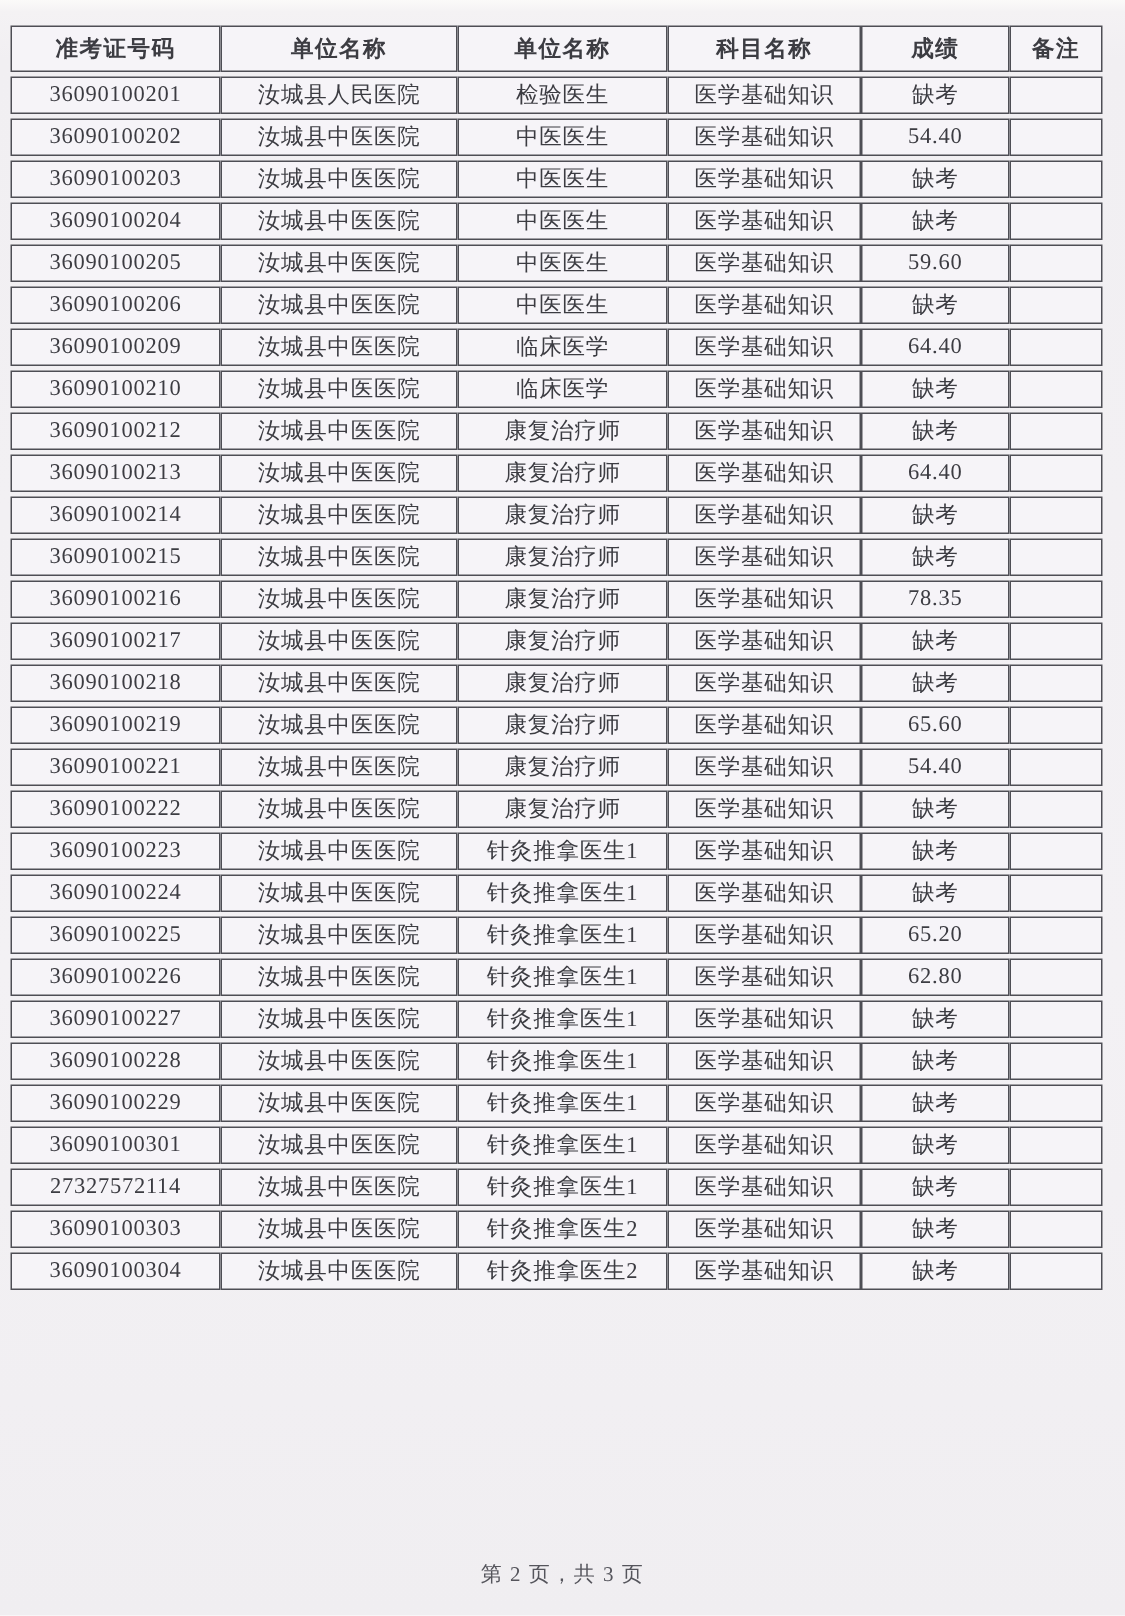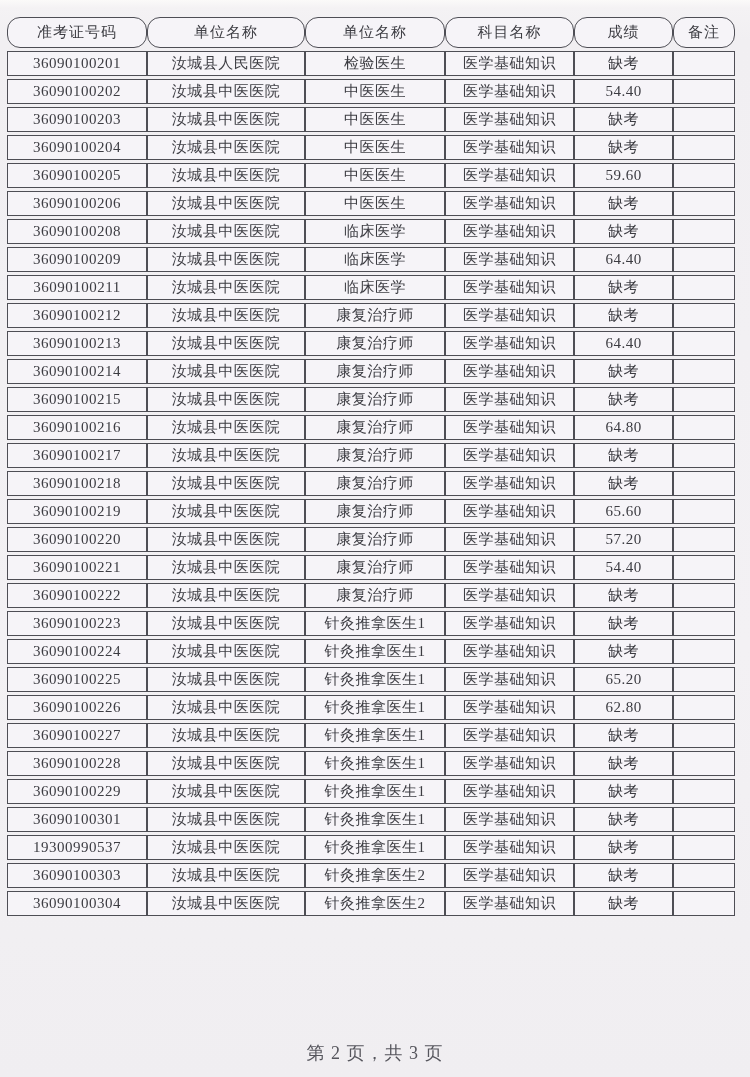--- a/index.html
+++ b/index.html
@@ -30,35 +30,34 @@
     background: #f6f4f8;
     text-align: center;
     vertical-align: middle;
     font-size: 15px;
     white-space: nowrap;
     overflow: hidden;
     padding: 0;
   }
   .score-table th {
     height: 29px;
-    font-weight: normal;
+    font-weight: bold;
     letter-spacing: 1px;
-    border-radius: 13px;
   }
   .score-table td {
     height: 23px;
     letter-spacing: 0.5px;
   }
   .page-footer {
     position: absolute;
     top: 1041px;
     left: 0;
     width: 100%;
     text-align: center;
-    font-size: 18px;
+    font-size: 14px;
     color: #55555c;
     letter-spacing: 1px;
   }
 </style>
 </head>
 <body>
 
 <div class="page">
   <table class="score-table">
     <colgroup>
@@ -122,81 +121,73 @@
         </tr>
         <tr>
           <td>36090100206</td>
           <td>汝城县中医医院</td>
           <td>中医医生</td>
           <td>医学基础知识</td>
           <td>缺考</td>
           <td></td>
         </tr>
         <tr>
-          <td>36090100208</td>
+          <td>36090100209</td>
           <td>汝城县中医医院</td>
           <td>临床医学</td>
           <td>医学基础知识</td>
-          <td>缺考</td>
-          <td></td>
-        </tr>
-        <tr>
-          <td>36090100209</td>
+          <td>64.40</td>
+          <td></td>
+        </tr>
+        <tr>
+          <td>36090100210</td>
           <td>汝城县中医医院</td>
           <td>临床医学</td>
           <td>医学基础知识</td>
+          <td>缺考</td>
+          <td></td>
+        </tr>
+        <tr>
+          <td>36090100212</td>
+          <td>汝城县中医医院</td>
+          <td>康复治疗师</td>
+          <td>医学基础知识</td>
+          <td>缺考</td>
+          <td></td>
+        </tr>
+        <tr>
+          <td>36090100213</td>
+          <td>汝城县中医医院</td>
+          <td>康复治疗师</td>
+          <td>医学基础知识</td>
           <td>64.40</td>
           <td></td>
         </tr>
         <tr>
-          <td>36090100211</td>
-          <td>汝城县中医医院</td>
-          <td>临床医学</td>
-          <td>医学基础知识</td>
-          <td>缺考</td>
-          <td></td>
-        </tr>
-        <tr>
-          <td>36090100212</td>
-          <td>汝城县中医医院</td>
-          <td>康复治疗师</td>
-          <td>医学基础知识</td>
-          <td>缺考</td>
-          <td></td>
-        </tr>
-        <tr>
-          <td>36090100213</td>
-          <td>汝城县中医医院</td>
-          <td>康复治疗师</td>
-          <td>医学基础知识</td>
-          <td>64.40</td>
-          <td></td>
-        </tr>
-        <tr>
           <td>36090100214</td>
           <td>汝城县中医医院</td>
           <td>康复治疗师</td>
           <td>医学基础知识</td>
           <td>缺考</td>
           <td></td>
         </tr>
         <tr>
           <td>36090100215</td>
           <td>汝城县中医医院</td>
           <td>康复治疗师</td>
           <td>医学基础知识</td>
           <td>缺考</td>
           <td></td>
         </tr>
         <tr>
           <td>36090100216</td>
           <td>汝城县中医医院</td>
           <td>康复治疗师</td>
           <td>医学基础知识</td>
-          <td>64.80</td>
+          <td>78.35</td>
           <td></td>
         </tr>
         <tr>
           <td>36090100217</td>
           <td>汝城县中医医院</td>
           <td>康复治疗师</td>
           <td>医学基础知识</td>
           <td>缺考</td>
           <td></td>
         </tr>
@@ -210,28 +201,20 @@
         </tr>
         <tr>
           <td>36090100219</td>
           <td>汝城县中医医院</td>
           <td>康复治疗师</td>
           <td>医学基础知识</td>
           <td>65.60</td>
           <td></td>
         </tr>
         <tr>
-          <td>36090100220</td>
-          <td>汝城县中医医院</td>
-          <td>康复治疗师</td>
-          <td>医学基础知识</td>
-          <td>57.20</td>
-          <td></td>
-        </tr>
-        <tr>
           <td>36090100221</td>
           <td>汝城县中医医院</td>
           <td>康复治疗师</td>
           <td>医学基础知识</td>
           <td>54.40</td>
           <td></td>
         </tr>
         <tr>
           <td>36090100222</td>
           <td>汝城县中医医院</td>
@@ -298,21 +281,21 @@
         </tr>
         <tr>
           <td>36090100301</td>
           <td>汝城县中医医院</td>
           <td>针灸推拿医生1</td>
           <td>医学基础知识</td>
           <td>缺考</td>
           <td></td>
         </tr>
         <tr>
-          <td>19300990537</td>
+          <td>27327572114</td>
           <td>汝城县中医医院</td>
           <td>针灸推拿医生1</td>
           <td>医学基础知识</td>
           <td>缺考</td>
           <td></td>
         </tr>
         <tr>
           <td>36090100303</td>
           <td>汝城县中医医院</td>
           <td>针灸推拿医生2</td>

